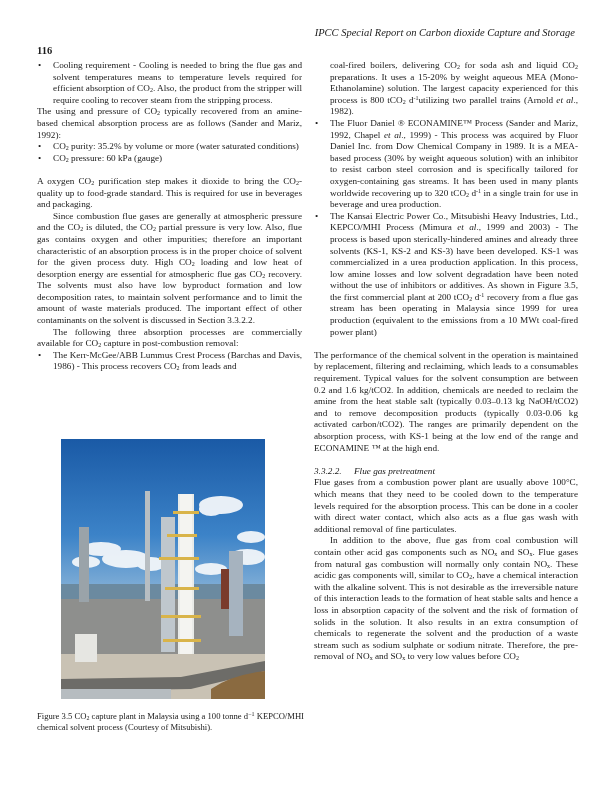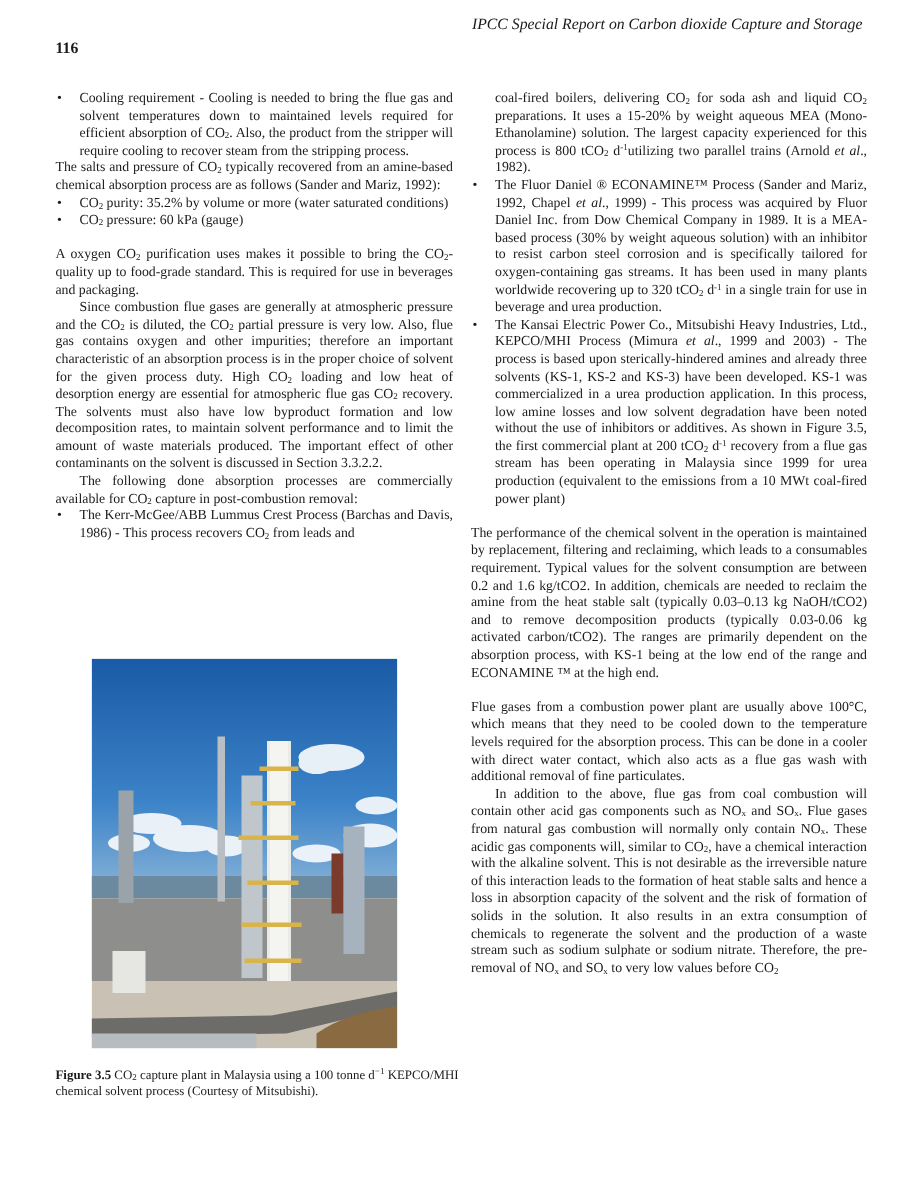--- a/index.html
+++ b/index.html
@@ -1,56 +1,56 @@
 <!DOCTYPE html>
 <html><head>
 <meta charset="utf-8">
 <style>
   html, body { margin: 0; padding: 0; background: #ffffff; }
   body { width: 612px; height: 792px; position: relative; overflow: hidden;
          font-family: "Liberation Serif", "DejaVu Serif", serif; color: #1a1a1a; }
-  .header-num { position: absolute; left: 37px; top: 27px; font-size: 10.5px; font-weight: bold; }
-  .header-title { position: absolute; right: 37px; top: 11px; font-size: 10.5px; font-style: italic; text-align: center; }
+  .header-num { position: absolute; left: 37px; top: 45px; font-size: 10.5px; font-weight: bold; }
+  .header-title { position: absolute; right: 37px; top: 27px; font-size: 10.5px; font-style: italic; text-align: center; }
   .col { position: absolute; font-size: 9.2px; line-height: 11.6px; text-align: justify; }
   .col-left { left: 37px; top: 60px; width: 265px; }
   .col-right { left: 314px; top: 60px; width: 264px; }
   .col p { margin: 0; }
   .indent { text-indent: 16px; }
   .bul { position: relative; padding-left: 16px; margin: 0; }
   .bul .dot { position: absolute; left: 1px; top: 0; }
   .gap { height: 11.6px; }
   sub { font-size: 6px; vertical-align: -1px; line-height: 0; }
   sup { font-size: 6px; vertical-align: 3px; line-height: 0; }
   .sec-head { font-style: italic; margin-top: 0; }
   .sec-head .num { display: inline-block; width: 40px; }
   .photo { position: absolute; left: 61px; top: 439px; width: 204px; height: 260px; overflow: hidden; }
   .caption { position: absolute; left: 37px; top: 711px; width: 270px; font-size: 8.6px; line-height: 11px; }
-  .caption b { font-weight: bold; }
+  .caption b { font-weight: normal; }
 </style>
 </head>
 <body>
 
 <div class="header-num">116</div>
 <div class="header-title">IPCC Special Report on Carbon dioxide Capture and Storage</div>
 
 <div class="col col-left">
   <div class="bul">
-    <span class="dot">•</span><span>Cooling requirement - Cooling is needed to bring the flue gas and solvent temperatures down to maintained levels required for efficient absorption of CO</span><sub>2</sub><span>. Also, the product from the stripper will require cooling to recover steam from the stripping process.</span>
+    <span class="dot">•</span><span>Cooling requirement - Cooling is needed to bring the flue gas and solvent temperatures means to temperature levels required for efficient absorption of CO</span><sub>2</sub><span>. Also, the product from the stripper will require cooling to recover steam from the stripping process.</span>
   </div>
-  <p><span>The salts and pressure of CO</span><sub>2</sub><span> typically recovered from an amine-based chemical absorption process are as follows (Sander and Mariz, 1992):</span></p>
+  <p><span>The using and pressure of CO</span><sub>2</sub><span> typically recovered from an amine-based chemical absorption process are as follows (Sander and Mariz, 1992):</span></p>
   <div class="bul">
     <span class="dot">•</span><span>CO</span><sub>2</sub><span> purity: 35.2% by volume or more (water saturated conditions)</span>
   </div>
   <div class="bul">
     <span class="dot">•</span><span>CO</span><sub>2</sub><span> pressure: 60 kPa (gauge)</span>
   </div>
   <div class="gap"></div>
-  <p><span>A oxygen CO</span><sub>2</sub><span> purification uses makes it possible to bring the CO</span><sub>2</sub><span>-quality up to food-grade standard. This is required for use in beverages and packaging.</span></p>
+  <p><span>A oxygen CO</span><sub>2</sub><span> purification step makes it dioxide to bring the CO</span><sub>2</sub><span>-quality up to food-grade standard. This is required for use in beverages and packaging.</span></p>
   <p class="indent"><span>Since combustion flue gases are generally at atmospheric pressure and the CO</span><sub>2</sub><span> is diluted, the CO</span><sub>2</sub><span> partial pressure is very low. Also, flue gas contains oxygen and other impurities; therefore an important characteristic of an absorption process is in the proper choice of solvent for the given process duty. High CO</span><sub>2</sub><span> loading and low heat of desorption energy are essential for atmospheric flue gas CO</span><sub>2</sub><span> recovery. The solvents must also have low byproduct formation and low decomposition rates, to maintain solvent performance and to limit the amount of waste materials produced. The important effect of other contaminants on the solvent is discussed in Section 3.3.2.2.</span></p>
-  <p class="indent"><span>The following done absorption processes are commercially available for CO</span><sub>2</sub><span> capture in post-combustion removal:</span></p>
+  <p class="indent"><span>The following three absorption processes are commercially available for CO</span><sub>2</sub><span> capture in post-combustion removal:</span></p>
   <div class="bul">
     <span class="dot">•</span><span>The Kerr-McGee/ABB Lummus Crest Process (Barchas and Davis, 1986) - This process recovers CO</span><sub>2</sub><span> from leads and</span>
   </div>
 </div>
 
 <div class="photo">
   <svg width="204" height="260" viewBox="0 0 204 260" xmlns="http://www.w3.org/2000/svg">
     <defs>
       <linearGradient id="sky" x1="0" y1="0" x2="0" y2="1">
         <stop offset="0" stop-color="#1a5aa6"></stop>
@@ -105,15 +105,16 @@
   <p style="padding-left:16px"><span>coal-fired boilers, delivering CO</span><sub>2</sub><span> for soda ash and liquid CO</span><sub>2</sub><span> preparations. It uses a 15-20% by weight aqueous MEA (Mono-Ethanolamine) solution. The largest capacity experienced for this process is 800 tCO</span><sub>2</sub><span> d</span><sup>-1</sup><span>utilizing two parallel trains (Arnold </span><i>et al</i><span>., 1982).</span></p>
   <div class="bul">
     <span class="dot">•</span><span>The Fluor Daniel ® ECONAMINE™ Process (Sander and Mariz, 1992, Chapel </span><i>et al</i><span>., 1999) - This process was acquired by Fluor Daniel Inc. from Dow Chemical Company in 1989. It is a MEA-based process (30% by weight aqueous solution) with an inhibitor to resist carbon steel corrosion and is specifically tailored for oxygen-containing gas streams. It has been used in many plants worldwide recovering up to 320 tCO</span><sub>2</sub><span> d</span><sup>-1</sup><span> in a single train for use in beverage and urea production.</span>
   </div>
   <div class="bul">
     <span class="dot">•</span><span>The Kansai Electric Power Co., Mitsubishi Heavy Industries, Ltd., KEPCO/MHI Process (Mimura </span><i>et al</i><span>., 1999 and 2003) - The process is based upon sterically-hindered amines and already three solvents (KS-1, KS-2 and KS-3) have been developed. KS-1 was commercialized in a urea production application. In this process, low amine losses and low solvent degradation have been noted without the use of inhibitors or additives. As shown in Figure 3.5, the first commercial plant at 200 tCO</span><sub>2</sub><span> d</span><sup>-1</sup><span> recovery from a flue gas stream has been operating in Malaysia since 1999 for urea production (equivalent to the emissions from a 10 MWt coal-fired power plant)</span>
   </div>
   <div class="gap"></div>
   <p>The performance of the chemical solvent in the operation is maintained by replacement, filtering and reclaiming, which leads to a consumables requirement. Typical values for the solvent consumption are between 0.2 and 1.6 kg/tCO2. In addition, chemicals are needed to reclaim the amine from the heat stable salt (typically 0.03–0.13 kg NaOH/tCO2) and to remove decomposition products (typically 0.03-0.06 kg activated carbon/tCO2). The ranges are primarily dependent on the absorption process, with KS-1 being at the low end of the range and ECONAMINE ™ at the high end.</p>
   <div class="gap"></div>
+  <p class="sec-head"><span class="num">3.3.2.2.</span><span>Flue gas pretreatment</span></p>
   <p>Flue gases from a combustion power plant are usually above 100°C, which means that they need to be cooled down to the temperature levels required for the absorption process. This can be done in a cooler with direct water contact, which also acts as a flue gas wash with additional removal of fine particulates.</p>
   <p class="indent"><span>In addition to the above, flue gas from coal combustion will contain other acid gas components such as NO</span><sub>x</sub><span> and SO</span><sub>x</sub><span>. Flue gases from natural gas combustion will normally only contain NO</span><sub>x</sub><span>. These acidic gas components will, similar to CO</span><sub>2</sub><span>, have a chemical interaction with the alkaline solvent. This is not desirable as the irreversible nature of this interaction leads to the formation of heat stable salts and hence a loss in absorption capacity of the solvent and the risk of formation of solids in the solution. It also results in an extra consumption of chemicals to regenerate the solvent and the production of a waste stream such as sodium sulphate or sodium nitrate. Therefore, the pre-removal of NO</span><sub>x</sub><span> and SO</span><sub>x</sub><span> to very low values before CO</span><sub>2</sub></p>
 </div>
 
 </body></html>

